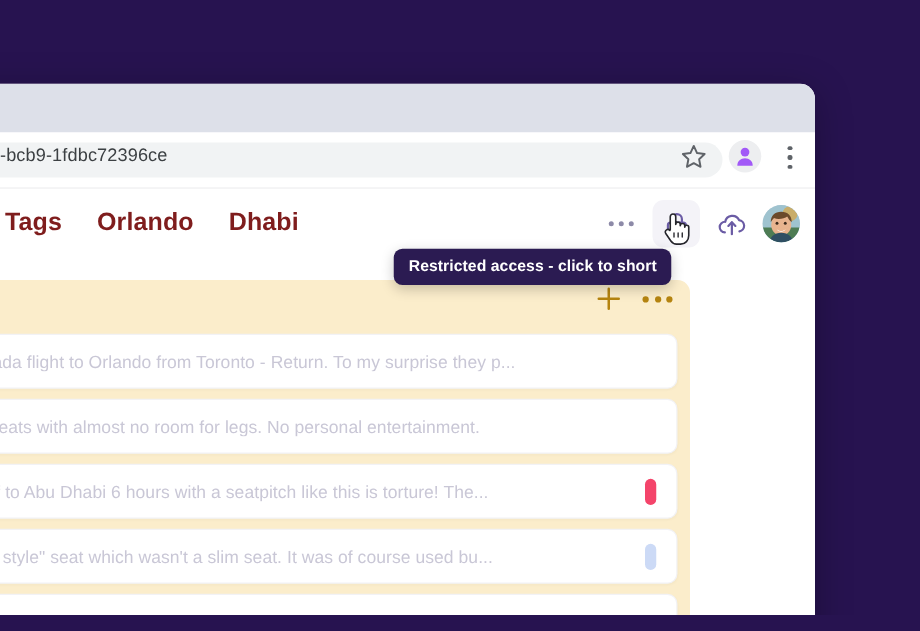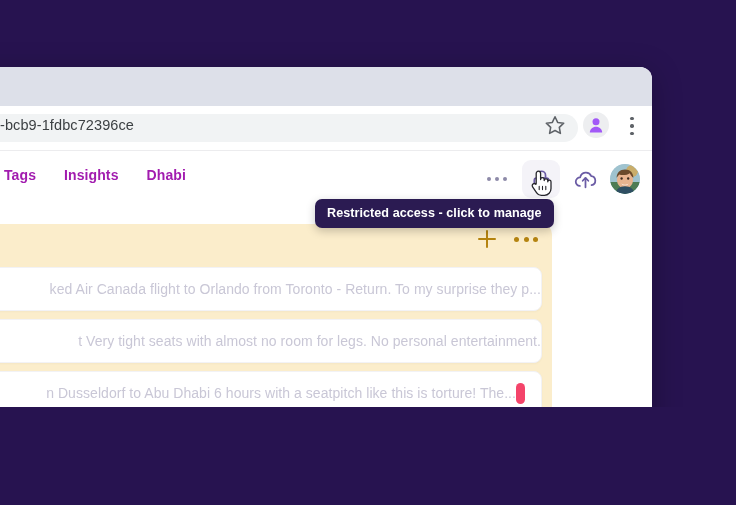--- a/index.html
+++ b/index.html
@@ -11,24 +11,23 @@
     height: 505px;
     overflow: hidden;
     background: #271350;
     font-family: "Liberation Sans", sans-serif;
     -webkit-font-smoothing: antialiased;
   }
 
   #stage {
     position: relative;
     width: 736px;
-    height: 407px;
+    height: 492px;
     background: #271350;
     overflow: hidden;
-    text-align: right;
   }
 
   
   .browser-window {
     position: absolute;
     left: -84px;
     top: 67px;
     width: 736px;
     height: 460px;
     background: #ffffff;
@@ -131,22 +130,22 @@
   }
 
   .nav-tabs {
     position: absolute;
     left: 88px;
     top: 16px;
     display: flex;
     gap: 28px;
   }
   .nav-tab {
-    font-size: 14px;
-    color: #a21caf;
+    font-size: 20px;
+    color: #7f1d1d;
     font-weight: 600;
     letter-spacing: 0.1px;
     cursor: pointer;
     white-space: nowrap;
   }
 
   .toolbar-actions {
     position: absolute;
     right: 12px;
     top: 9px;
@@ -351,21 +350,21 @@
     <div class="kebab-v">
       <i></i>
         <i></i>
         <i></i>
     </div>
 
     <div class="app-toolbar">
 
       <div class="nav-tabs">
         <div class="nav-tab">Tags</div>
-        <div class="nav-tab">Insights</div>
+        <div class="nav-tab">Orlando</div>
         <div class="nav-tab">Dhabi</div>
       </div>
 
       <div class="toolbar-actions">
 
         <div class="tb-btn">
           <span class="kebab-h">
             <i></i>
               <i></i>
               <i></i>
@@ -411,21 +410,21 @@
       </div>
     </div>
 
     <div class="cursor-hand">
       <svg width="26" height="30" viewBox="0 0 26 30">
         <path d="M8.2 16.6V6.4c0-1.2 1-2.2 2.2-2.2s2.2 1 2.2 2.2v6.1c0-1 .8-1.8 1.8-1.8s1.8.8 1.8 1.8v1.1c0-1 .8-1.8 1.8-1.8s1.8.8 1.8 1.8v1.2c0-.9.7-1.6 1.6-1.6s1.6.7 1.6 1.6v6.6c0 3.8-2.7 6.9-6.5 6.9h-3.2c-2 0-3.5-.9-4.6-2.5l-4.1-6c-.7-1-.4-2.3.6-2.9.9-.6 2-.4 2.7.4z" fill="#ffffff" stroke="#26262c" stroke-width="1.3" stroke-linejoin="round"></path>
         <path d="M11.2 19.4v3.2M14.5 19.4v3.2M17.8 19.4v3.2" stroke="#26262c" stroke-width="1.1" stroke-linecap="round"></path>
       </svg>
     </div>
 
-    <div class="tooltip">Restricted access - click to manage</div>
+    <div class="tooltip">Restricted access - click to short</div>
 
     <div class="content-area">
 
       <div class="yellow-panel">
 
         <div class="panel-head">
           <div class="plus-icon"></div>
           <div class="kebab-gold">
             <i></i>
               <i></i>

